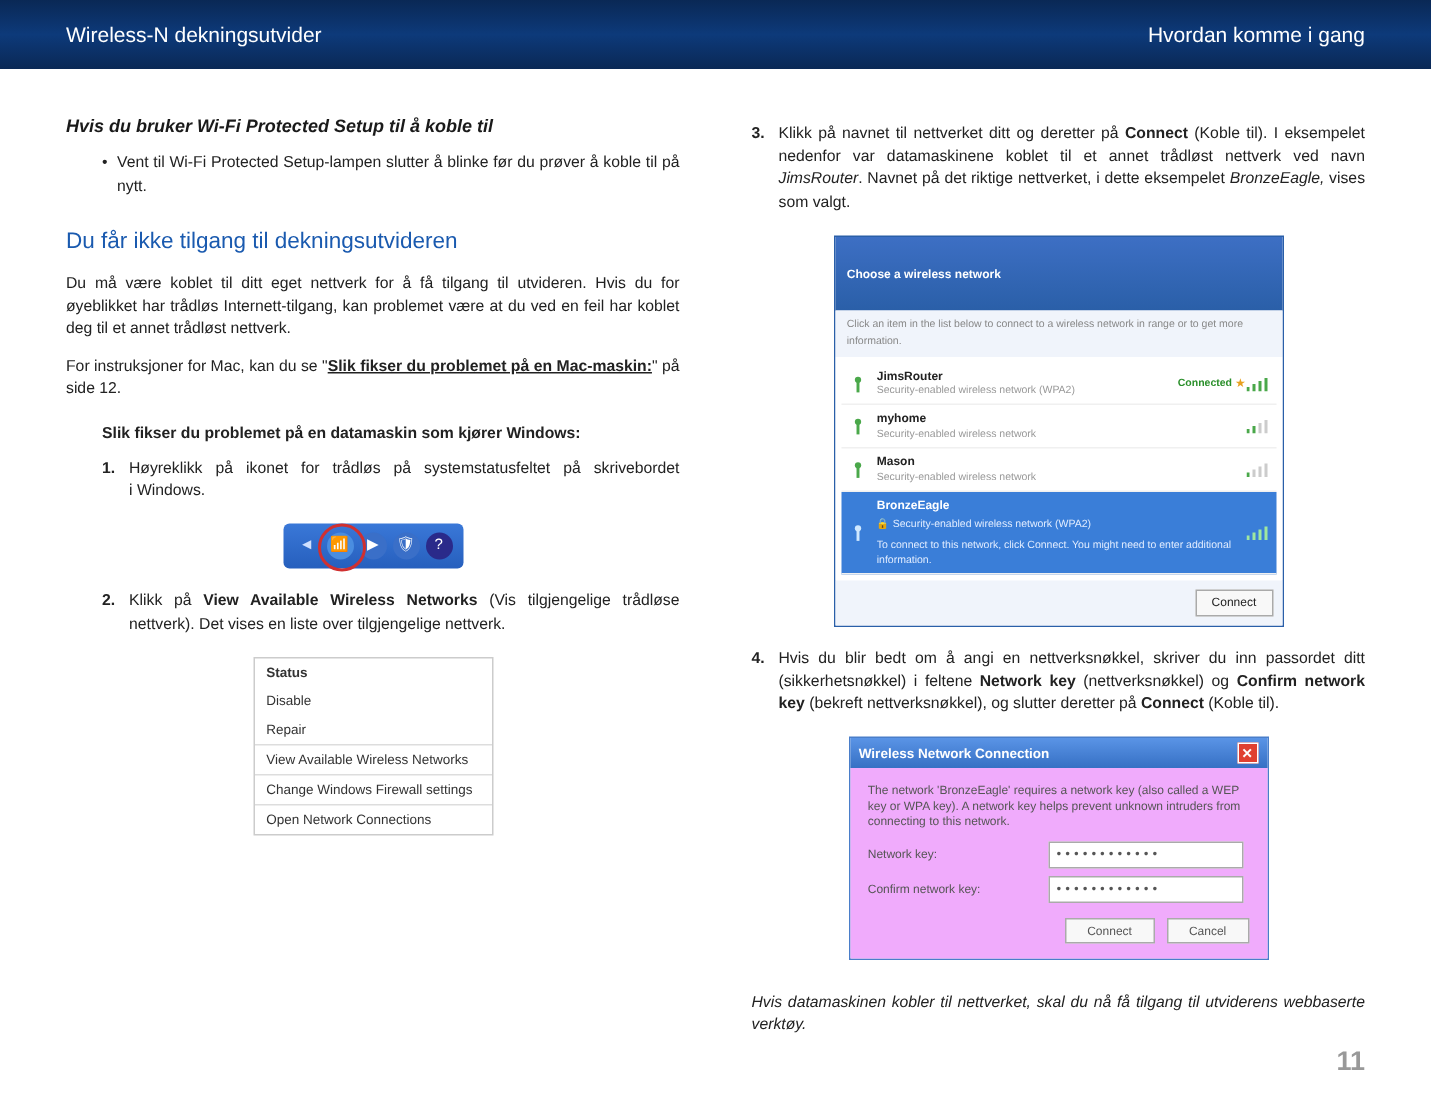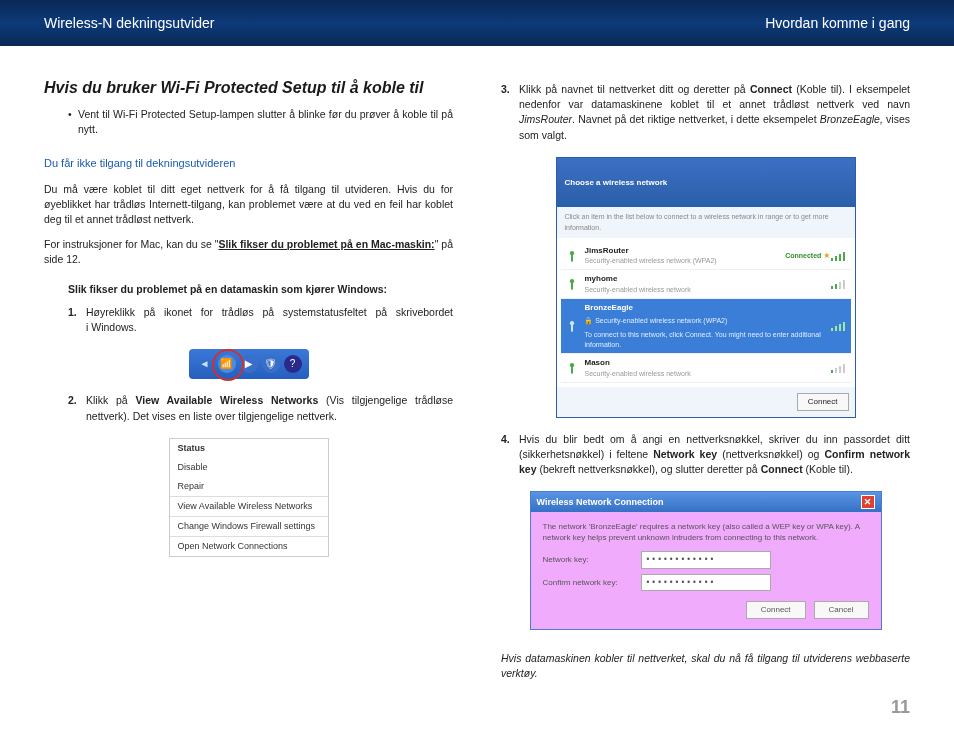--- a/index.html
+++ b/index.html
@@ -23,22 +23,22 @@
     font-weight: 300;
   }
   .page {
     display: flex;
     padding: 30px 44px 0 44px;
     gap: 48px;
   }
   .col { flex: 1; font-size: 10.5px; color: #222; line-height: 1.45; }
   .col-left { flex: 1; }
   .col-right { flex: 1; }
-  h3 { font-size: 16px; font-weight: bold; font-style: italic; color: #1a1a1a; margin-bottom: 8px; }
-  h2 { font-size: 11px; font-weight: 400; color: #1a5aaf; margin: 18px 0 10px 0; }
+  h3 { font-size: 12px; font-weight: bold; font-style: italic; color: #1a1a1a; margin-bottom: 8px; }
+  h2 { font-size: 15px; font-weight: 400; color: #1a5aaf; margin: 18px 0 10px 0; }
   .bullet-row { display: flex; margin: 4px 0 4px 24px; }
   .bullet-row .dot { width: 10px; flex-shrink: 0; }
   .bullet-row .txt { flex: 1; text-align: justify; }
   p.body { text-align: justify; margin-bottom: 10px; }
   .bold-inline { font-weight: bold; }
   .italic-inline { font-style: italic; }
   .link-inline { font-weight: bold; text-decoration: underline; }
   .step-heading { font-weight: bold; font-size: 10.5px; margin: 14px 0 8px 24px; }
   .step-row { display: flex; margin: 6px 0 6px 24px; }
   .step-row .num { width: 18px; flex-shrink: 0; font-weight: bold; }
@@ -82,28 +82,28 @@
   .wl-main { flex:1; }
   .wl-name { font-weight:bold; }
   .wl-sub { color:#999; font-size:7px; }
   .wl-row.sel .wl-sub { color:#e0ecff; }
   .wl-bars { width:16px; height:10px; }
   .wl-row .connected { color:#2a8f2a; font-weight:bold; font-size:7px; margin-left:4px; }
   .wl-row .star { color:#e8a020; margin-left:2px; }
   .wifi-dialog .btnbar { display:flex; justify-content:flex-end; padding:6px; background:#f0f4fb; }
   .wifi-dialog .btn { border:1px solid #aaa; background:#f8f8f8; padding:2px 10px; font-size:8px; }
   .key-dialog {
-    width: 352px; border: 1px solid #4a7ec9;
+    width: 280px; border: 1px solid #4a7ec9;
   }
   .key-dialog .tbar { display:flex; justify-content:space-between; align-items:center; background: linear-gradient(to bottom,#5a94e6,#3670c4); color:#fff; padding:3px 6px; font-size:9px; font-weight:bold; }
   .key-dialog .close { width:14px; height:14px; background:#e04030; color:#fff; display:flex; align-items:center; justify-content:center; font-size:9px; border:1px solid #fff; }
   .key-dialog .inner { background:#f0abfc; padding:10px 12px; font-size:8px; color:#555; }
   .key-dialog .desc { margin-bottom:8px; line-height:1.3; }
   .key-dialog .instr { margin-bottom:6px; }
-  .key-dialog .frow { display:flex; align-items:center; margin-bottom:5px; }
+  .key-dialog .frow { display:flex; align-items:center; margin-bottom:5px;gap:22px; }
   .key-dialog .frow label { width:98px; }
   .key-dialog .frow .inp { flex:0 0 130px; border:1px solid #aaa; background:#fff; padding:2px 4px; font-family:monospace; letter-spacing:1px; font-size:8px; }
   .key-dialog .btns { display:flex; justify-content:flex-end; gap:8px; margin-top:10px; }
   .key-dialog .btns .btn { border:1px solid #aaa; background:#f8f8f8; padding:2px 14px; font-size:8px; }
   .page-num { position:absolute; bottom:20px; right:44px; color:#999; font-size:18px; font-weight:bold; }
   .conclusion { margin-top: 21px; text-align: justify; font-style: italic; }
 </style>
 </head>
 <body>
 
@@ -203,51 +203,51 @@
                 <div class="wl-name">myhome</div>
                 <div class="wl-sub">Security-enabled wireless network</div>
               </span>
             <span class="wl-bars"><svg viewBox="0 0 16 10">
                   <rect x="0" y="7" width="2" height="3" fill="#4aa84a"></rect>
                   <rect x="4" y="5" width="2" height="5" fill="#4aa84a"></rect>
                   <rect x="8" y="3" width="2" height="7" fill="#ccc"></rect>
                   <rect x="12" y="1" width="2" height="9" fill="#ccc"></rect>
                 </svg></span>
           </div>
+          <div class="wl-row">
+            <span class="wl-ant"><svg viewBox="0 0 10 10">
+                  <circle cx="5" cy="3" r="1.5" fill="#4aa84a"></circle>
+                  <rect x="4.3" y="4" width="1.4" height="5" fill="#4aa84a"></rect>
+                </svg></span>
+            <span class="wl-main">
+                <div class="wl-name">Mason</div>
+                <div class="wl-sub">Security-enabled wireless network</div>
+              </span>
+            <span class="wl-bars"><svg viewBox="0 0 16 10">
+                  <rect x="0" y="7" width="2" height="3" fill="#4aa84a"></rect>
+                  <rect x="4" y="5" width="2" height="5" fill="#ccc"></rect>
+                  <rect x="8" y="3" width="2" height="7" fill="#ccc"></rect>
+                  <rect x="12" y="1" width="2" height="9" fill="#ccc"></rect>
+                </svg></span>
+          </div>
           <div class="wl-row sel">
             <span class="wl-ant"><svg viewBox="0 0 10 10">
                   <circle cx="5" cy="3" r="1.5" fill="#cfe8ff"></circle>
                   <rect x="4.3" y="4" width="1.4" height="5" fill="#cfe8ff"></rect>
                 </svg></span>
             <span class="wl-main">
                 <div class="wl-name">BronzeEagle</div>
                 <div class="wl-sub" style="margin-top:2px;">🔒 <span>Security-enabled wireless network (WPA2)</span></div>
                 <div class="wl-sub" style="margin-top:4px;">To connect to this network, click Connect. You might need to enter additional information.</div>
               </span>
             <span class="wl-bars"><svg viewBox="0 0 16 10">
                   <rect x="0" y="7" width="2" height="3" fill="#9fe89f"></rect>
                   <rect x="4" y="5" width="2" height="5" fill="#9fe89f"></rect>
                   <rect x="8" y="3" width="2" height="7" fill="#9fe89f"></rect>
                   <rect x="12" y="1" width="2" height="9" fill="#9fe89f"></rect>
-                </svg></span>
-          </div>
-          <div class="wl-row">
-            <span class="wl-ant"><svg viewBox="0 0 10 10">
-                  <circle cx="5" cy="3" r="1.5" fill="#4aa84a"></circle>
-                  <rect x="4.3" y="4" width="1.4" height="5" fill="#4aa84a"></rect>
-                </svg></span>
-            <span class="wl-main">
-                <div class="wl-name">Mason</div>
-                <div class="wl-sub">Security-enabled wireless network</div>
-              </span>
-            <span class="wl-bars"><svg viewBox="0 0 16 10">
-                  <rect x="0" y="7" width="2" height="3" fill="#4aa84a"></rect>
-                  <rect x="4" y="5" width="2" height="5" fill="#ccc"></rect>
-                  <rect x="8" y="3" width="2" height="7" fill="#ccc"></rect>
-                  <rect x="12" y="1" width="2" height="9" fill="#ccc"></rect>
                 </svg></span>
           </div>
         </div>
         <div class="btnbar">
           <div class="btn">Connect</div>
         </div>
       </div>
     </div>
 
     <div class="step-row" style="margin-left:0;">

